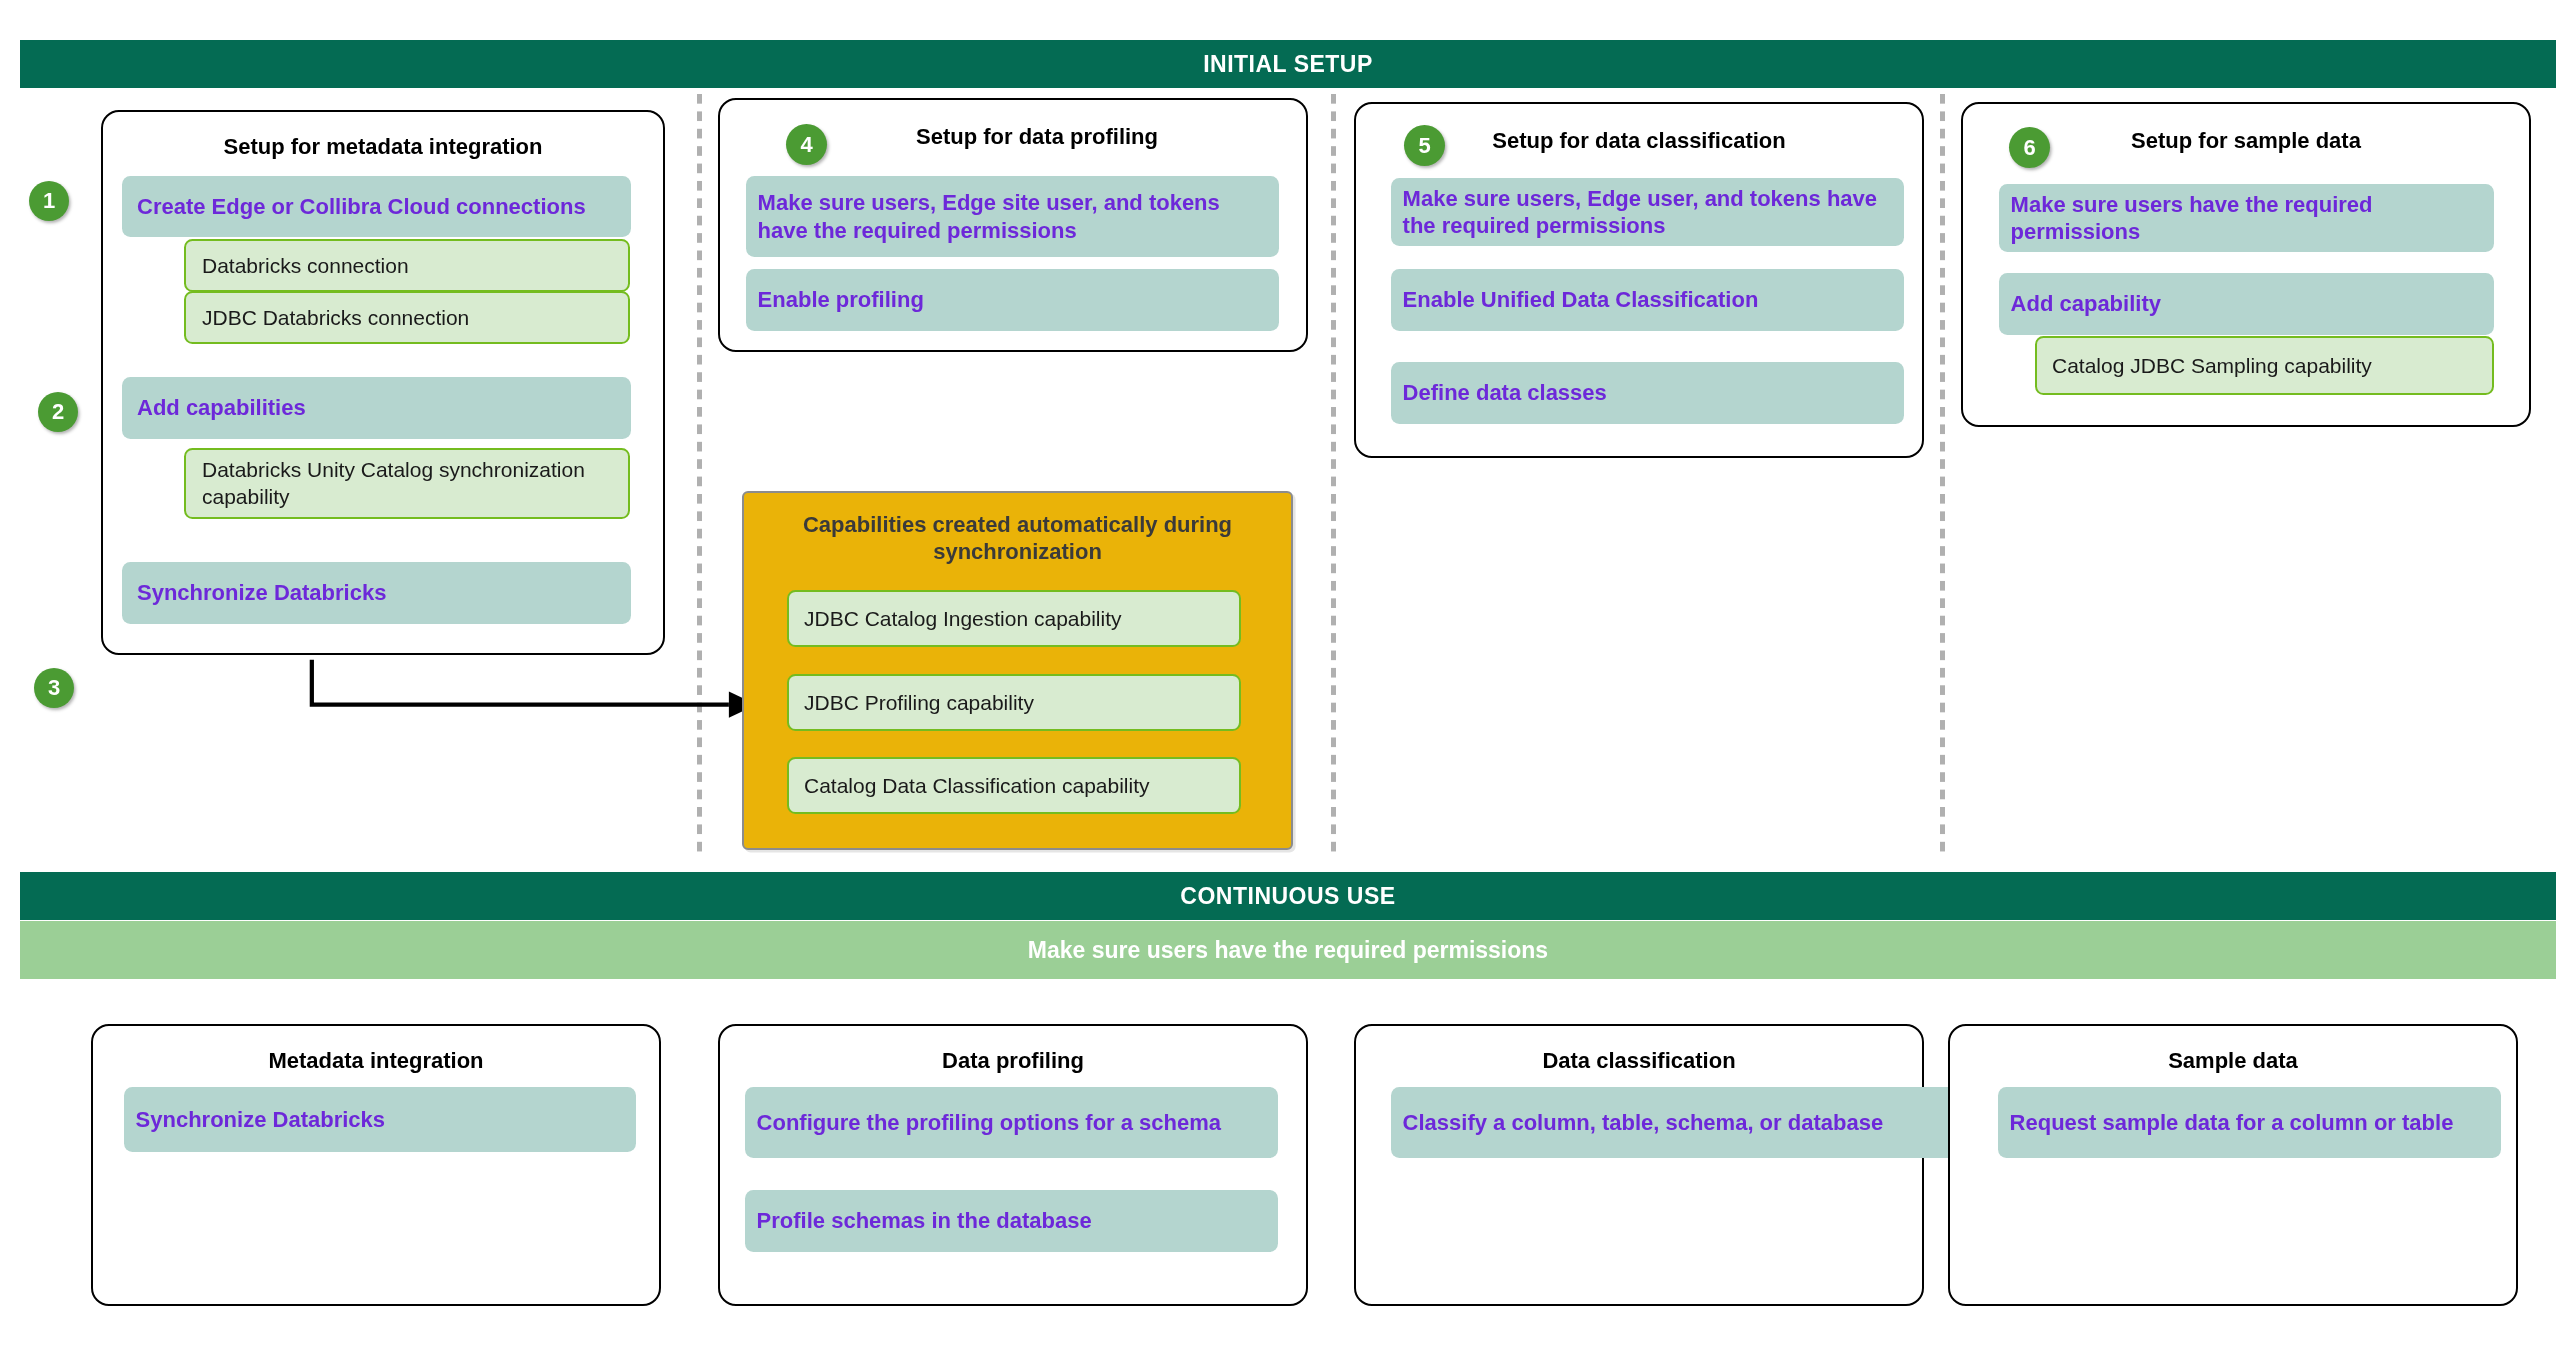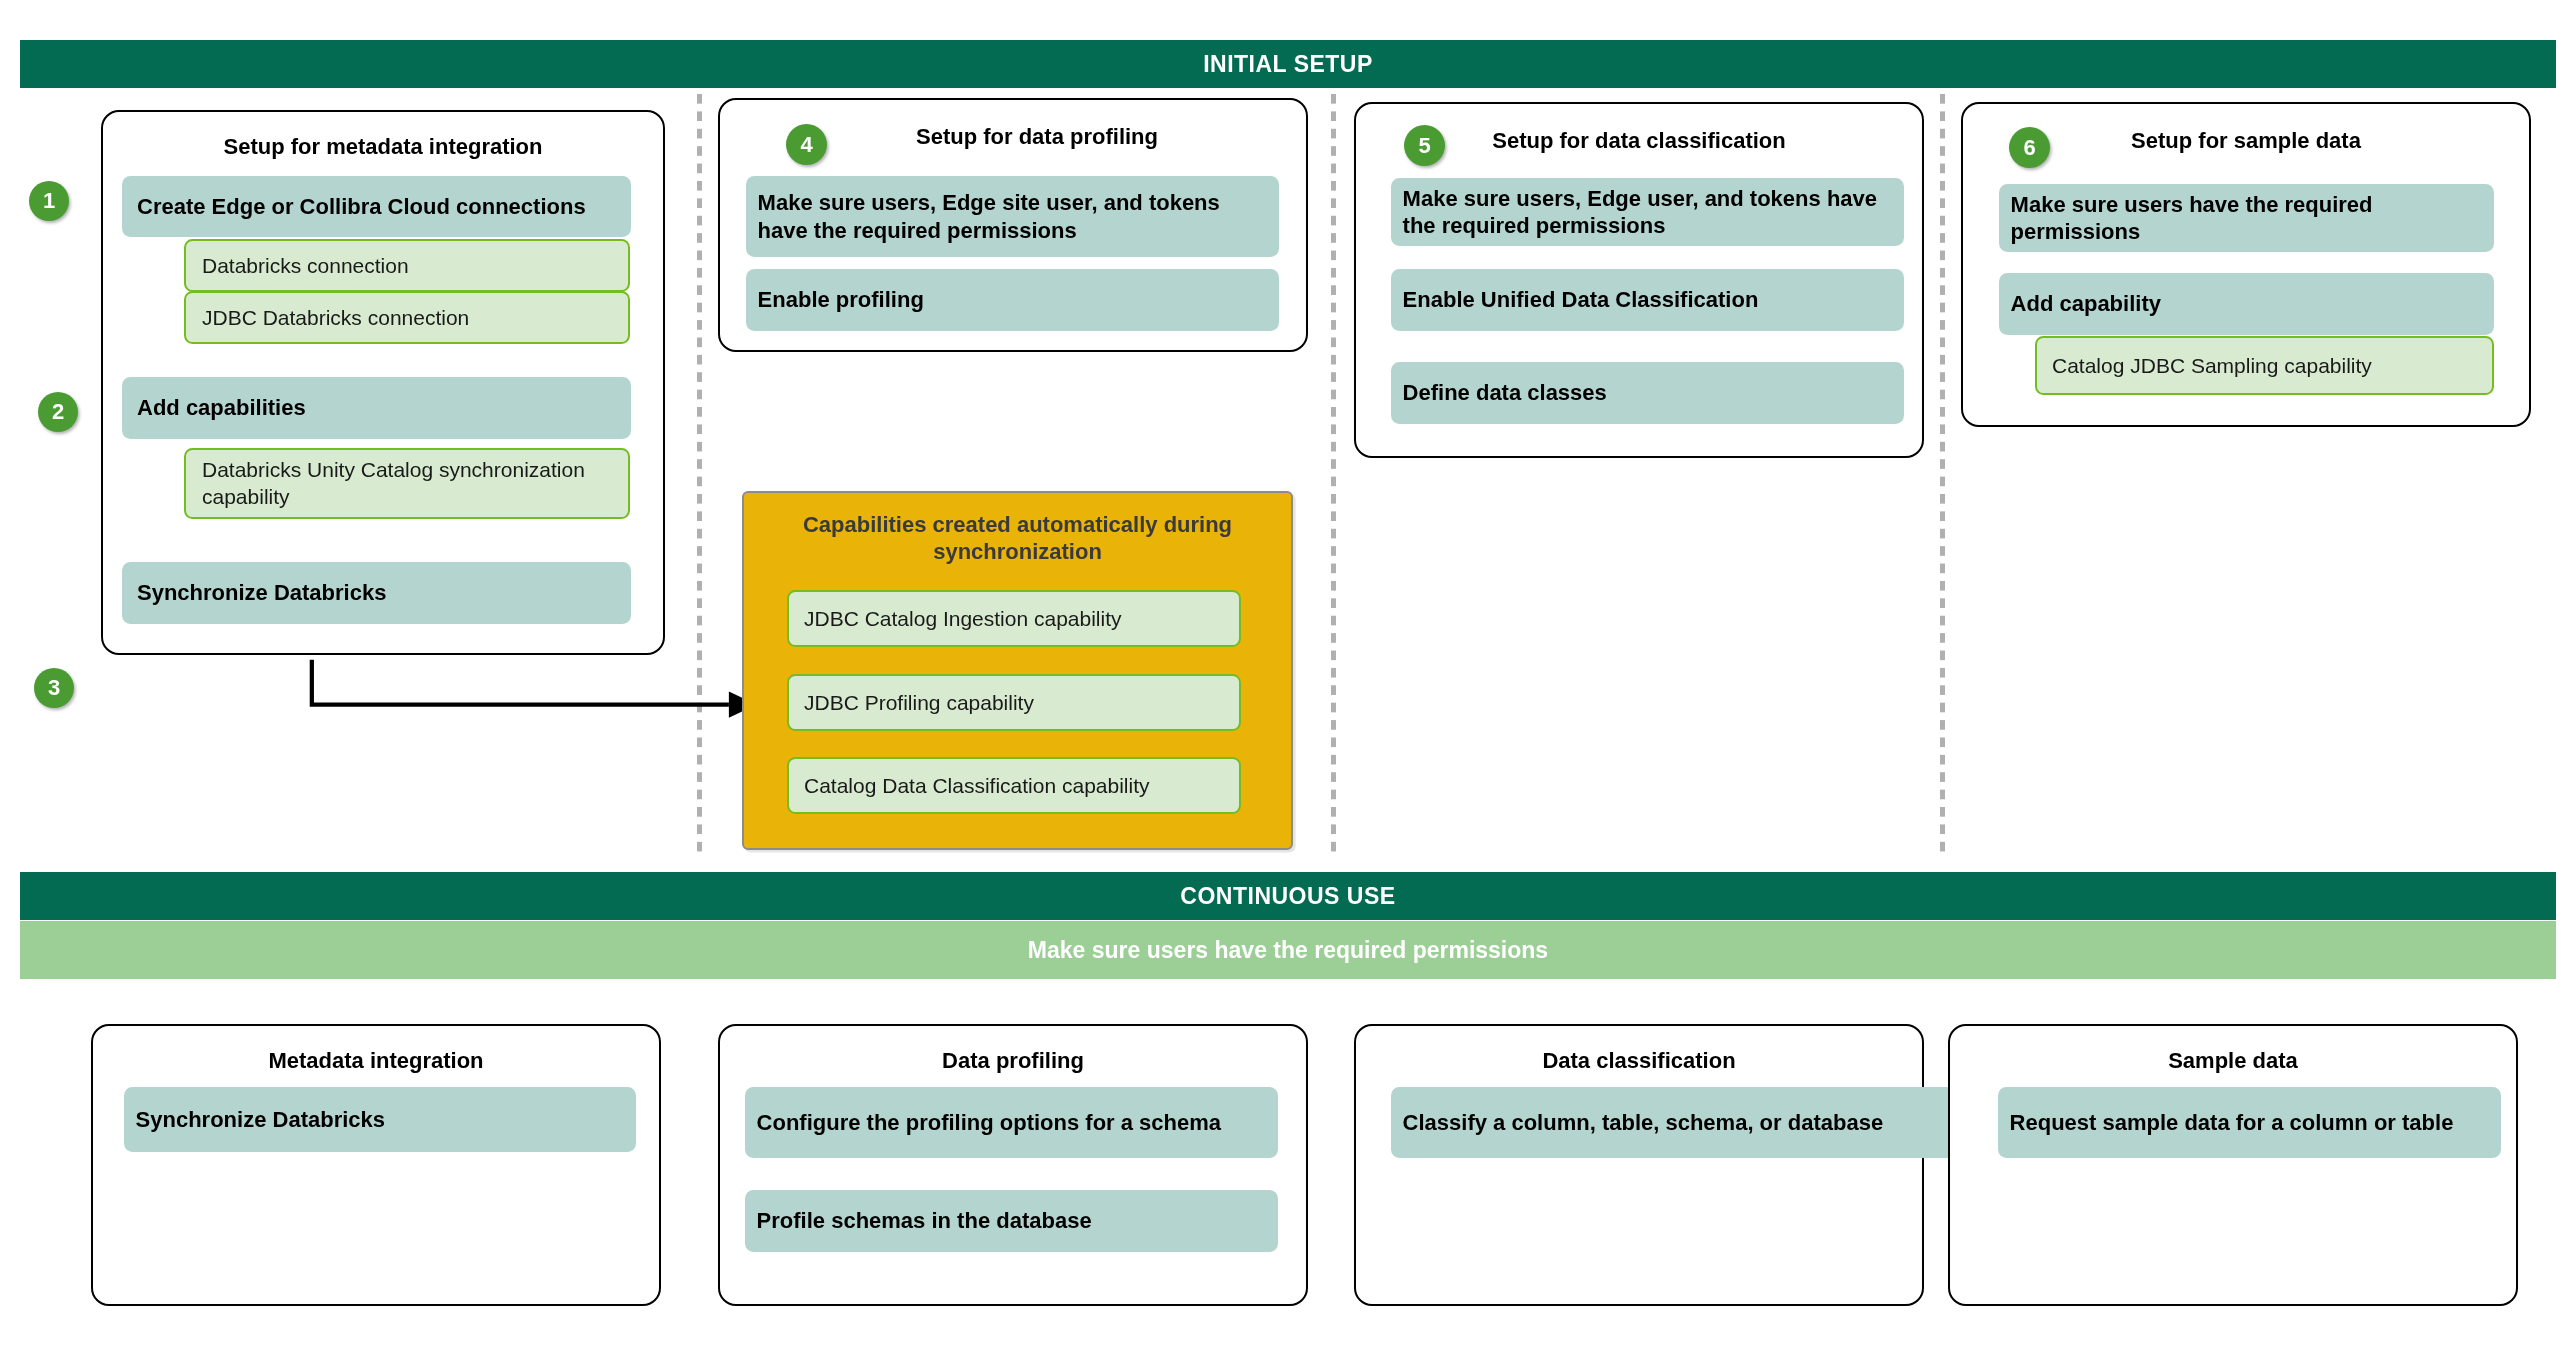--- a/index.html
+++ b/index.html
@@ -62,21 +62,21 @@
   }
 
   
   .tealbox {
     position: absolute;
     background: #b4d5cf;
     border-radius: 8.4px;
     display: flex;
     align-items: center;
     font-weight: bold;
-    color: #000000;
+    color: #6d28d9;
   }
   .tealbox > span { display: block; }
 
   
   .greenbox {
     position: absolute;
     background: #d8ebd0;
     border: 2.1px solid #74bc1f;
     border-radius: 8.4px;
     display: flex;

